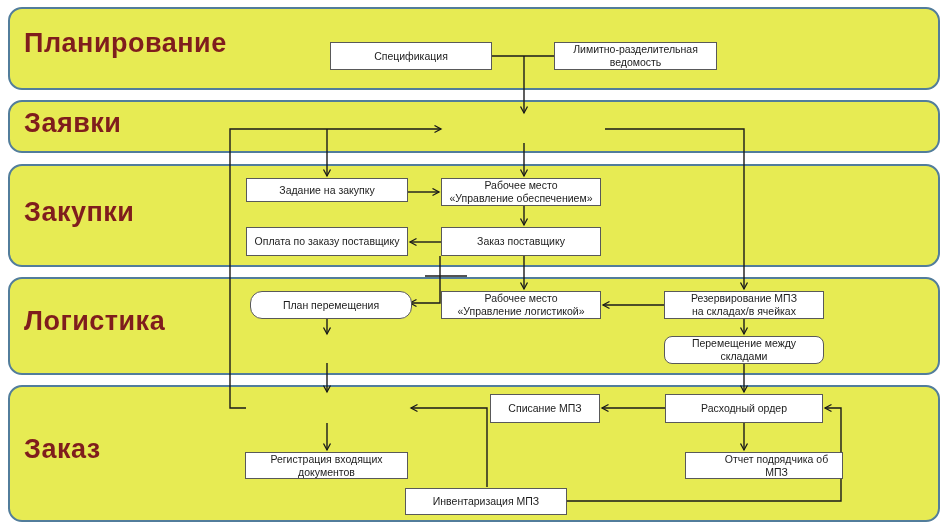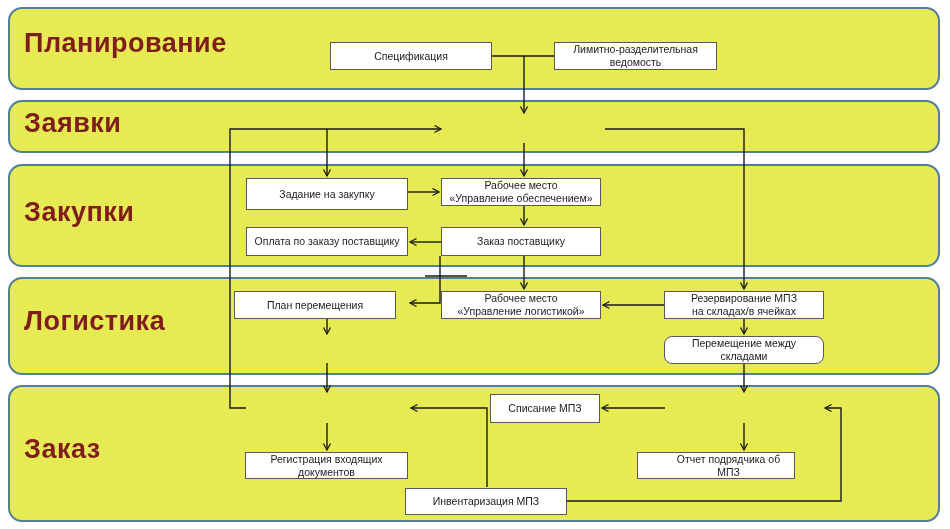--- a/index.html
+++ b/index.html
@@ -76,30 +76,31 @@
     <path d="M744,423 V450" marker-end="url(#arr)"></path>
     <path d="M327,423 V450" marker-end="url(#arr)"></path>
     <path d="M487,487 V408 H411" marker-end="url(#arr)"></path>
     <path d="M567,501 H841 V408 H825" marker-end="url(#arr)"></path>
     <path d="M425,276 H467"></path>
   </svg>
 
   <div class="node" style="left:330px;top:42px;width:162px;height:28px;">Спецификация</div>
   <div class="node" style="left:554px;top:42px;width:163px;height:28px;">Лимитно-разделительная
 ведомость</div>
-  <div class="node" style="left:246px;top:178px;width:162px;height:32px;">Задание на закупку</div>
+  <div class="node" style="left:246px;top:178px;width:162px;height:24px;">Задание на закупку</div>
   <div class="node" style="left:441px;top:178px;width:160px;height:28px;">Рабочее место
 «Управление обеспечением»</div>
   <div class="node" style="left:246px;top:227px;width:162px;height:29px;">Оплата по заказу поставщику</div>
   <div class="node" style="left:441px;top:227px;width:160px;height:29px;">Заказ поставщику</div>
-  <div class="node" style="left:234px;top:291px;width:162px;height:28px;">План перемещения</div>
+  <div class="node" style="left:250px;top:291px;width:162px;height:28px;border-radius:12px;">План перемещения</div>
   <div class="node" style="left:441px;top:291px;width:160px;height:28px;">Рабочее место
 «Управление логистикой»</div>
   <div class="node" style="left:664px;top:291px;width:160px;height:28px;">Резервирование МПЗ
 на складах/в ячейках</div>
   <div class="node" style="left:664px;top:336px;width:160px;height:28px;border-radius:8px;">Перемещение между складами</div>
   <div class="node" style="left:490px;top:394px;width:110px;height:29px;">Списание МПЗ</div>
+  <div class="node" style="left:665px;top:394px;width:158px;height:29px;">Расходный ордер</div>
   <div class="node" style="left:245px;top:452px;width:163px;height:27px;">Регистрация входящих
 документов</div>
-  <div class="node" style="left:637px;top:452px;width:158px;height:27px;padding-left:28px;">Отчет подрядчика об МПЗ</div>
+  <div class="node" style="left:685px;top:452px;width:158px;height:27px;padding-left:28px;">Отчет подрядчика об МПЗ</div>
   <div class="node" style="left:405px;top:488px;width:162px;height:27px;">Инвентаризация МПЗ</div>
 
 </div>
 
 </body></html>

